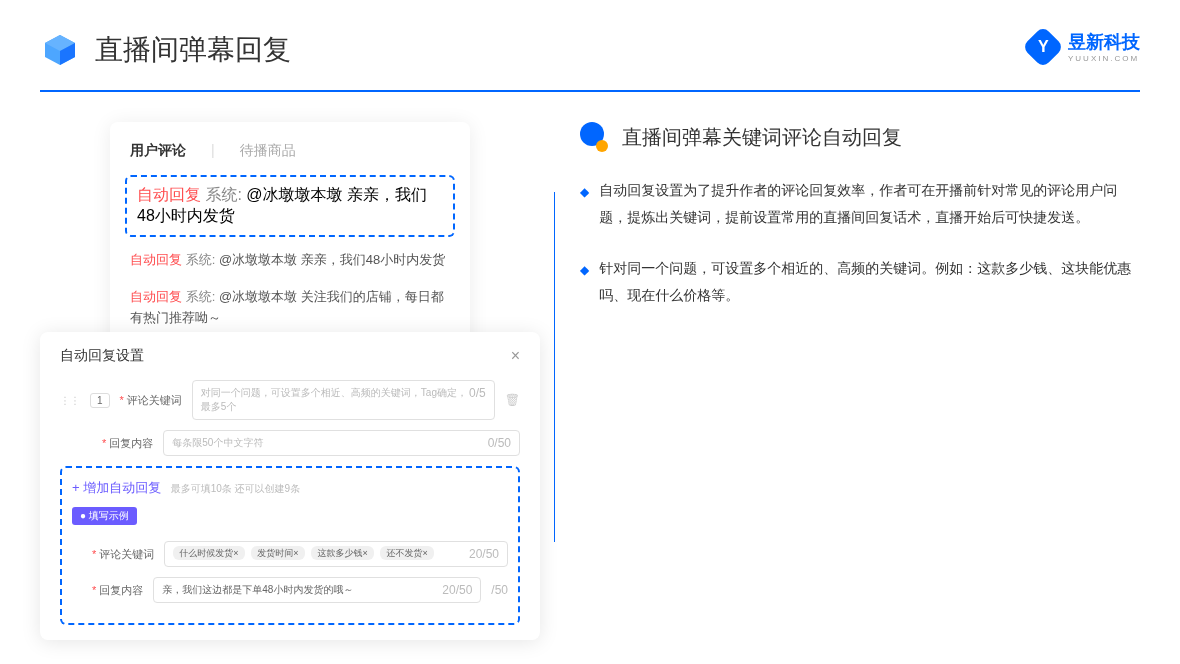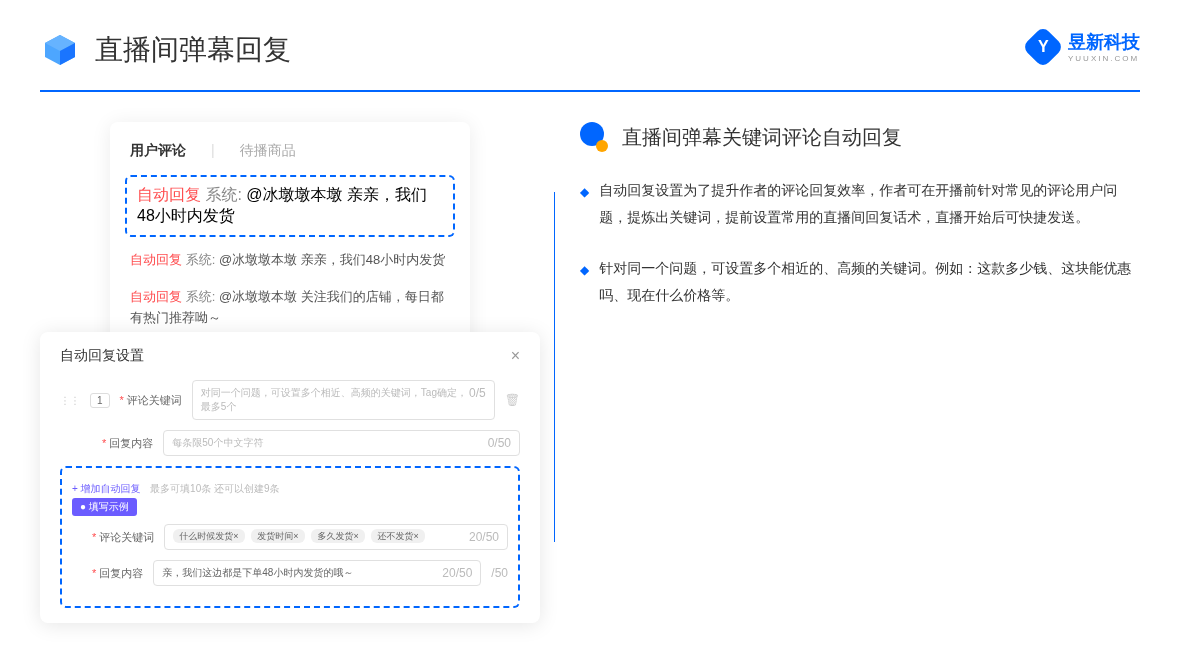--- a/index.html
+++ b/index.html
@@ -38,23 +38,23 @@
 .form-row { display: flex; align-items: center; gap: 10px; margin-bottom: 10px; font-size: 11px; }
 .drag-icon { color: #ccc; font-size: 10px; }
 .num-badge { border: 1px solid #ddd; padding: 1px 6px; border-radius: 3px; font-size: 10px; color: #666; }
 .label { color: #666; font-size: 11px; }
 .req { color: #ff4d4f; margin-right: 3px; }
 .form-input { flex: 1; border: 1px solid #e0e0e0; border-radius: 4px; padding: 5px 8px; font-size: 10px; color: #bbb; display: flex; justify-content: space-between; }
 .count { color: #bbb; font-size: 12px; }
 .trash-icon { color: #ccc; font-size: 12px; }
 
 .example-box { border: 2px dashed #0066ff; border-radius: 6px; padding: 10px; margin-top: 10px; position: relative; }
-.add-link { color: #6b5cff; font-size: 10px; display: inline-block; }
+.add-link { color: #6b5cff; font-size: 13px; margin-bottom: 8px; display: inline-block; }
 .add-hint { color: #bbb; font-size: 10px; margin-left: 5px; }
-.example-badge { background: #6b5cff; color: #fff; font-size: 10px; padding: 2px 8px; border-radius: 3px; display: inline-block; margin-bottom: 8px; }
+.example-badge { background: #6b5cff; color: #fff; font-size: 10px; padding: 2px 8px; border-radius: 3px; display: inline-block; margin-bottom: 16px; }
 .tag-chip { background: #f0f0f0; color: #666; font-size: 9px; padding: 2px 6px; border-radius: 6px; margin-right: 4px; }
 
 .connector { position: absolute; border: 1.5px solid #0066ff; z-index: 0; }
 .conn-v1 { left: 440px; top: 70px; width: 75px; height: 350px; border-left: none; border-top: none; border-bottom: none; }
 
 .section-header { display: flex; align-items: center; margin-bottom: 25px; }
 .section-icon { width: 30px; height: 30px; margin-right: 12px; position: relative; }
 .circle-blue { width: 24px; height: 24px; background: #0066ff; border-radius: 50%; position: absolute; }
 .circle-orange { width: 12px; height: 12px; background: #ffa500; border-radius: 50%; position: absolute; bottom: 0; right: 2px; }
 .section-title { font-size: 20px; color: #333; }
@@ -143,21 +143,21 @@
           <span class="add-link">+ 增加自动回复</span>
           <span class="add-hint">最多可填10条 还可以创建9条</span>
         </div>
         <div class="example-badge">● 填写示例</div>
         <div class="form-row" style="padding-left:20px">
           <span class="label"><span class="req">*</span><span>评论关键词</span></span>
           <div class="form-input">
             <span>
               <span class="tag-chip">什么时候发货×</span>
               <span class="tag-chip">发货时间×</span>
-              <span class="tag-chip">多久发货×</span>
+              <span class="tag-chip">这款多少钱×</span>
               <span class="tag-chip">还不发货×</span>
             </span>
             <span class="count">20/50</span>
           </div>
         </div>
         <div class="form-row" style="padding-left:20px">
           <span class="label"><span class="req">*</span><span>回复内容</span></span>
           <div class="form-input">
             <span style="color:#666">亲，我们这边都是下单48小时内发货的哦～</span>
             <span class="count">20/50</span>

